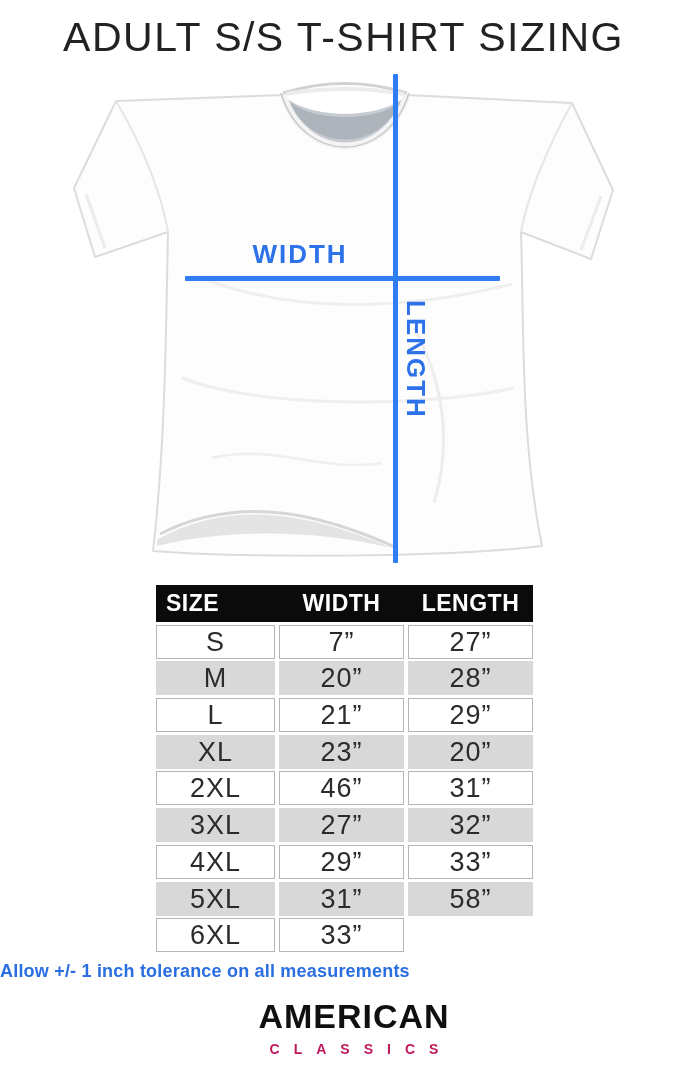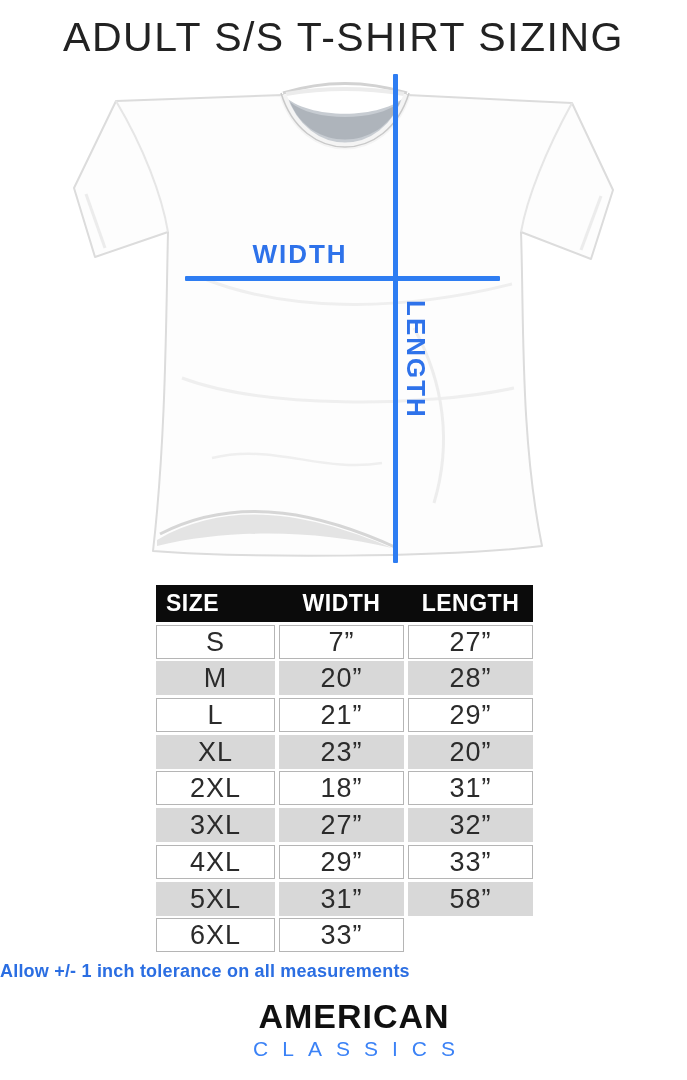--- a/index.html
+++ b/index.html
@@ -39,21 +39,21 @@
               font-weight:300; color:#2b2b2b; letter-spacing:1px; overflow:visible; }
   .row-white div { background:#ffffff; border:1px solid #b5b5b5; }
   .row-gray  div { background:#d8d8d8; border:1px solid #d8d8d8; }
 
   
   .note { position:absolute; left:0; top:961px; width:687px; 
           color:#2b6ee2; font-size:18px; font-weight:bold; letter-spacing:0.2px; }
   .brand { position:absolute; left:0; top:996px; width:687px; text-align:center;padding-left:21px; }
   .brand-top { font-size:34px; font-weight:800; color:#101010; letter-spacing:1px;
                line-height:40px; }
-  .brand-bottom { font-size:21px; font-weight:400; color:#3b82f6;
+  .brand-bottom { font-size:14px; font-weight:700; color:#be185d;
                   letter-spacing:14px; padding-left:14px; line-height:26px; }
 </style>
 </head>
 <body>
 
 <div class="stage">
 
   <div class="title">ADULT S/S T-SHIRT SIZING</div>
 
   <div class="figure">
@@ -118,21 +118,21 @@
       <div>21”</div>
       <div>29”</div>
     </div>
     <div class="trow drow row-gray">
       <div>XL</div>
       <div>23”</div>
       <div>20”</div>
     </div>
     <div class="trow drow row-white">
       <div>2XL</div>
-      <div>18”</div>
+      <div>46”</div>
       <div>31”</div>
     </div>
     <div class="trow drow row-gray">
       <div>3XL</div>
       <div>27”</div>
       <div>32”</div>
     </div>
     <div class="trow drow row-white">
       <div>4XL</div>
       <div>29”</div>

